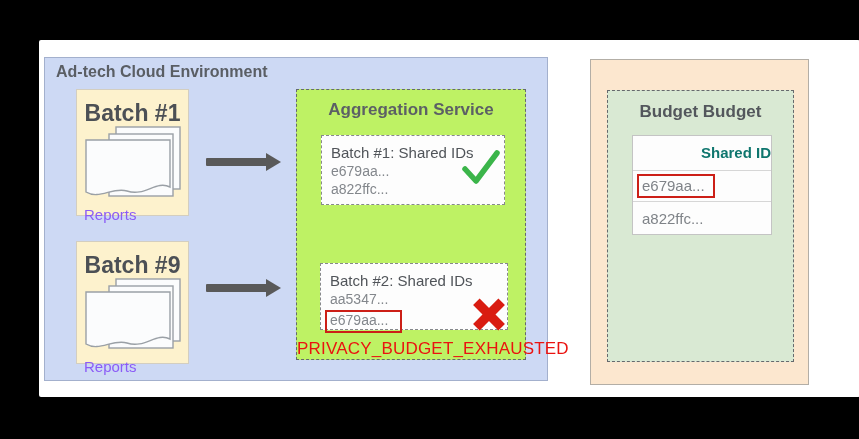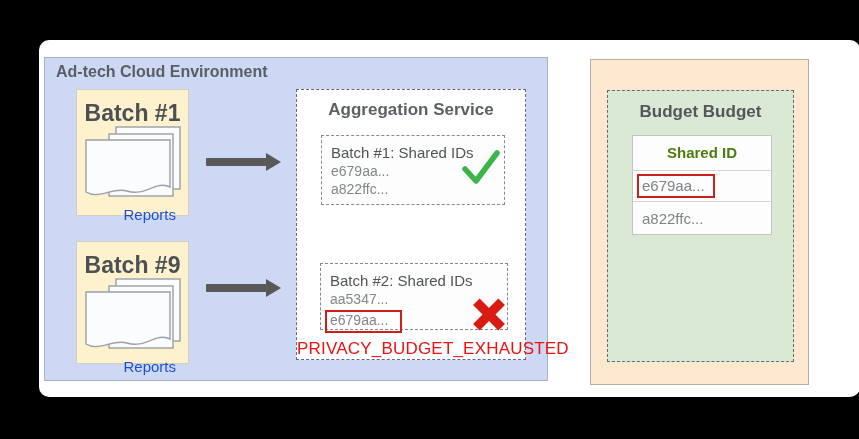--- a/index.html
+++ b/index.html
@@ -9,21 +9,21 @@
   .canvas {
     position: relative;
     width: 859px; height: 439px;
     background: #000;
     overflow: hidden;
   }
   .page {
     position: absolute; left: 39px; top: 40px;
     width: 821px; height: 357px;
     background: #ffffff;
-    border-radius: 10px;
+    border-radius: 2px;
   }
 
   
   .env {
     position: absolute; left: 5px; top: 17px;
     width: 504px; height: 324px;
     background: #cdd9f4;
     border: 1.5px solid #a3b0cd;
   }
   .env-title {
@@ -44,21 +44,21 @@
     margin-top: 10px; text-align: center;
     font-size: 23px; font-weight: bold; color: #4c5055;
   }
   .stack {
     position: absolute; left: 3px; top: 36px;
     width: 104px; height: 86px;
   }
   .stack svg { display: block; width: 104px; height: 86px; }
   .reports-label {
     position: absolute; left: 4px; top: 80px; width: 92px;
-    text-align: right; font-size: 15px; color: #1d4ed8;
+    text-align: left; font-size: 15px; color: #8b5cf6;
   }
 
   
   .arrow { position: absolute; width: 75px; height: 18px; }
   .arrow-1 { left: 161px; top: 95px; }
   .arrow-2 { left: 161px; top: 221px; }
   .arrow .bar {
     position: absolute; left: 0; top: 5px;
     width: 62px; height: 8px; background: #595959; border-radius: 1px;
   }
@@ -67,21 +67,21 @@
     width: 0; height: 0;
     border-left: 15px solid #595959;
     border-top: 9px solid transparent;
     border-bottom: 9px solid transparent;
   }
 
   
   .agg {
     position: absolute; left: 251px; top: 31px;
     width: 230px; height: 271px;
-    background: #ffffff;
+    background: #bef264;
     border: 1.5px dashed #66696d;
   }
   .agg-title {
     margin-top: 10px; text-align: center;
     font-size: 17px; font-weight: bold; color: #5c6065;
   }
   .result {
     position: absolute;
     background: #fdfdfd;
     border: 1.5px dashed #87898c;
@@ -130,22 +130,22 @@
     margin-top: 11px; text-align: center;
     font-size: 17px; font-weight: bold; color: #53575c;
   }
   .pb-table {
     position: absolute; left: 24px; top: 44px;
     width: 140px;
     background: #fdfdfd;
     border: 1px solid #c4c4c4;
   }
   .pb-header {
-    height: 34px; line-height: 34px; text-align: center;
-    font-size: 15px; font-weight: bold; color: #4d7c0f;
+    height: 34px; line-height: 34px; text-align: right;
+    font-size: 15px; font-weight: bold; color: #0f766e;
   }
   .pb-row {
     height: 31px; display: flex; align-items: center;
     padding-left: 9px;
     font-size: 15px; color: #7f8388;
     border-top: 1px solid #d6d6d6;
   }
   .pb-row:last-child { height: 33px; }
   .pb-row .boxed-id { margin-top: 0; padding: 1px 8px 2px 3px; margin-left: -5px; }
 </style>

